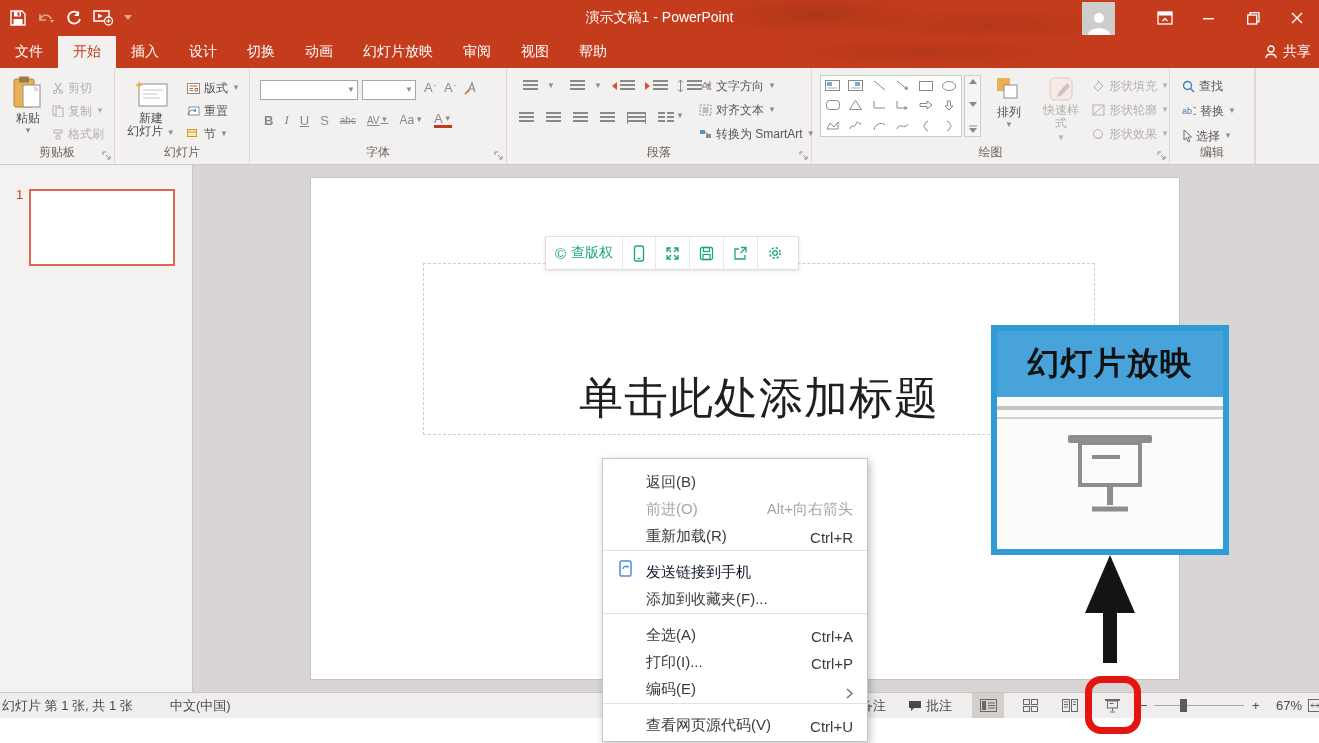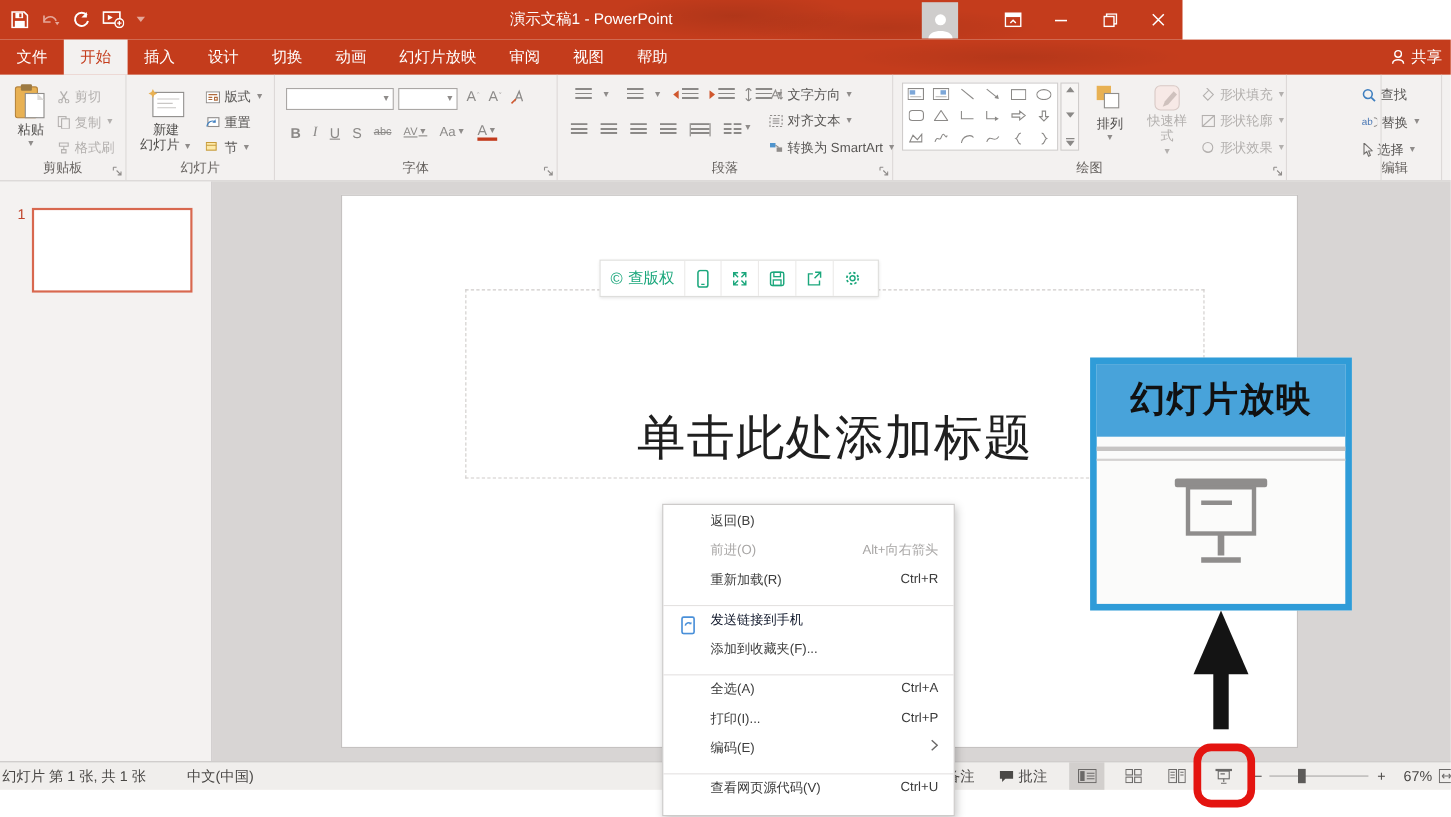--- a/index.html
+++ b/index.html
@@ -2,21 +2,21 @@
 <html><head>
 <meta charset="utf-8">
 <style>
   html,body{margin:0;padding:0;background:#fff;}
   .app{position:relative;width:1319px;height:743px;overflow:hidden;background:#fff;
        font-family:"Liberation Sans","DejaVu Sans",sans-serif;-webkit-font-smoothing:antialiased;}
   .abs{position:absolute;}
   svg{display:block;}
 
   
-  .titlebar{left:0;top:0;width:1075px;height:36px;background:#c43c1c;
+  .titlebar{left:0;top:0;width:1319px;height:36px;background:#c43c1c;
     background-image:radial-gradient(ellipse 160px 30px at 62% 40%,rgba(0,0,0,.10),transparent 70%),
                      radial-gradient(ellipse 200px 26px at 75% 70%,rgba(0,0,0,.08),transparent 70%);
     color:#fff;}
   .qat{position:absolute;left:10px;top:0;height:36px;display:flex;align-items:center;gap:11px;}
   .qat .dim{opacity:.55;}
   .tb-title{position:absolute;left:0;right:0;top:0;height:36px;display:flex;align-items:center;justify-content:center;
     font-size:14px;color:#fff;}
   .tb-right{position:absolute;right:0;top:0;height:36px;display:flex;align-items:center;}
   .avatar{width:33px;height:33px;background:#cfcdcc;display:flex;align-items:flex-end;justify-content:center;margin-right:28px;}
   .winbtn{width:44px;height:36px;display:flex;align-items:center;justify-content:center;}
@@ -80,21 +80,21 @@
     font-size:13px;color:#4a4846;z-index:3;}
   .sb{position:absolute;top:0;height:25px;display:flex;align-items:center;gap:4px;}
   .viewbtn{width:32px;height:25px;display:flex;align-items:center;justify-content:center;}
   .viewbtn.sel{background:#d2cfcd;}
   .zoomtrack{width:90px;height:1px;background:#a9a7a6;position:relative;}
   .zoomhandle{position:absolute;left:26px;top:-6px;width:7px;height:13px;background:#5d5b59;}
 
   
   .ctxmenu{left:602px;top:458px;width:266px;background:#fff;border:1px solid #c8c6c5;box-shadow:2px 3px 8px rgba(0,0,0,.25);
     padding:6px 0;z-index:10;box-sizing:border-box;}
-  .mi{height:27px;display:flex;align-items:flex-start;position:relative;font-size:12px;color:#3b3b3b;}
+  .mi{height:27px;display:flex;align-items:flex-end;position:relative;font-size:15px;color:#3b3b3b;}
   .mi .lbl{margin-left:43px;}
   .mi .sc{position:absolute;right:14px;color:#3b3b3b;}
   .mi.disabled .lbl,.mi.disabled .sc{color:#a8a6a5;}
   .mi.link .lbl{color:#0f172a;}
   .mi .mic{position:absolute;left:14px;top:5px;}
   .msep{height:1px;background:#e4e2e1;margin:4px 0;}
 </style>
 </head>
 <body>
 
@@ -547,21 +547,21 @@
           </div>
       </div>
       <div class="glabel">绘图</div>
       <span class="launcher">
           <svg width="9" height="9" viewBox="0 0 9 9">
             <path d="M1 1 h3 M1 1 v3 M4 4 l4 4 M8 5 v3 h-3" stroke="#8f8c8a" fill="none"></path>
           </svg>
         </span>
     </div>
 
-    <div class="rgroup" style="left:1226px;width:85px;">
+    <div class="rgroup" style="left:1170px;width:85px;">
       <div style="position:absolute;left:12px;top:8px;display:flex;flex-direction:column;gap:5px;">
         <div class="sbtn">
             <svg width="13" height="13" viewBox="0 0 13 13">
               <circle cx="5.5" cy="5.5" r="4" fill="none" stroke="#3f7fbf" stroke-width="1.4"></circle>
               <path d="M8.5 8.5 L12 12" stroke="#3f7fbf" stroke-width="1.6"></path>
             </svg>
             <span>查找</span>
           </div>
         <div class="sbtn">
             <svg width="14" height="12" viewBox="0 0 14 12">

